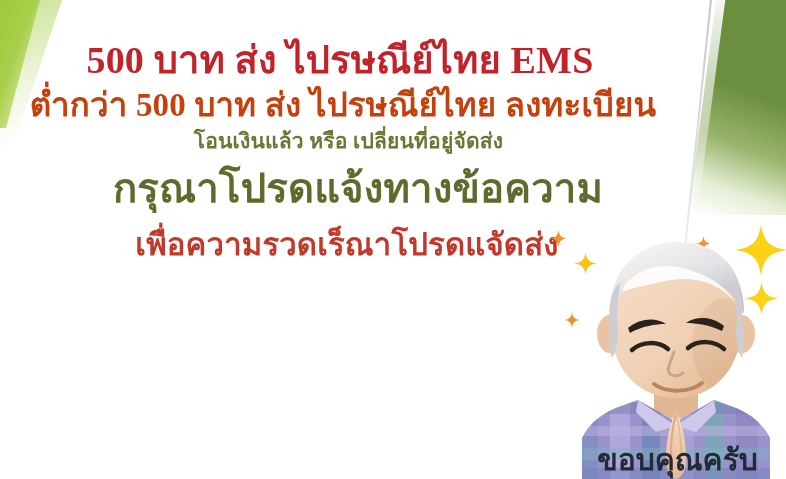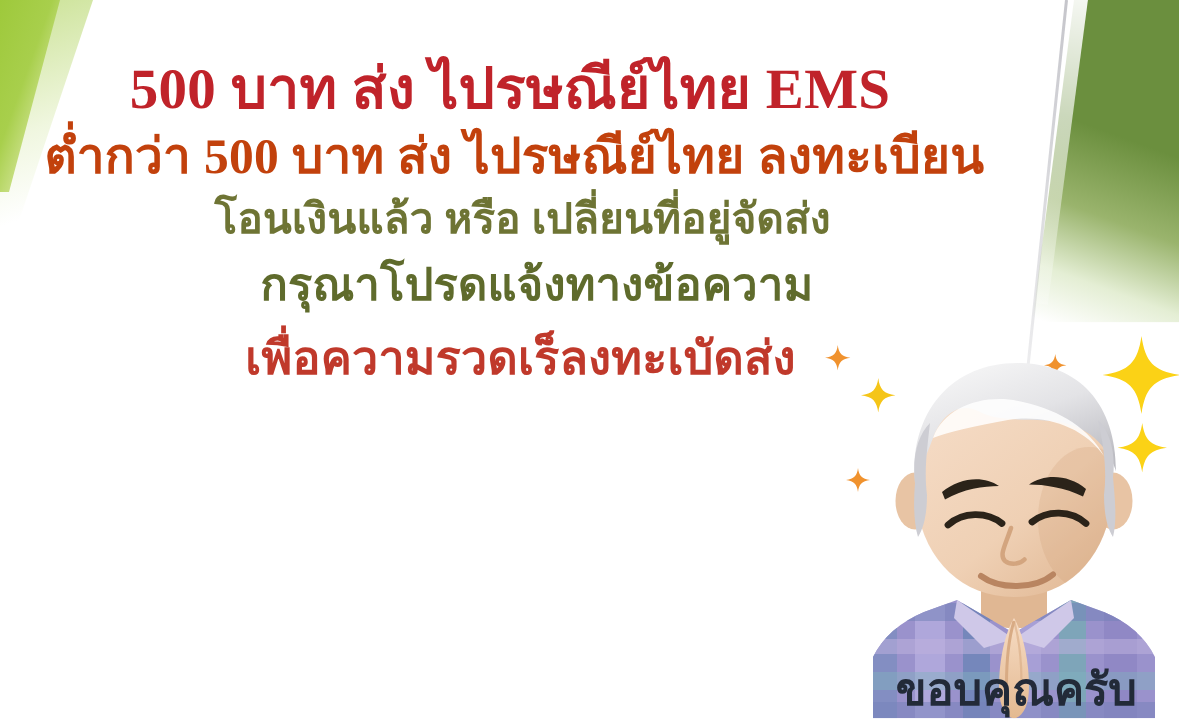--- a/index.html
+++ b/index.html
@@ -98,28 +98,28 @@
   }
   .line-2 {
     font-family: "Liberation Serif", "DejaVu Serif", serif;
     font-size: 33px;
     color: #c2410c;
     line-height: 1.35;
     padding-left: 6px;
   }
   .line-3 {
     font-family: "Liberation Serif", "DejaVu Serif", serif;
-    font-size: 28px;
+    font-size: 21px;
     color: #6e7434;
     line-height: 1.42;
     padding-left: 17px;
   }
   .line-4 {
     font-family: "Liberation Serif", "DejaVu Serif", serif;
-    font-size: 30px;
+    font-size: 40px;
     color: #5f6b2c;
     line-height: 1.60;
     padding-left: 36px;
   }
   .line-5 {
     font-family: "Liberation Serif", "DejaVu Serif", serif;
     font-size: 31px;
     color: #c0392b;
     line-height: 1.52;
     padding-left: 14px;
@@ -166,21 +166,21 @@
   <div class="corner-green-left"></div>
   <div class="corner-green-right"></div>
   <div class="corner-green-right-streak"></div>
   <div class="corner-green-right-hairline"></div>
 
   <div class="text-block">
     <p class="line line-1">500 บาท ส่ง ไปรษณีย์ไทย EMS</p>
     <p class="line line-2">ต่ำกว่า 500 บาท ส่ง ไปรษณีย์ไทย ลงทะเบียน</p>
     <p class="line line-3">โอนเงินแล้ว หรือ เปลี่ยนที่อยู่จัดส่ง</p>
     <p class="line line-4">กรุณาโปรดแจ้งทางข้อความ</p>
-    <p class="line line-5">เพื่อความรวดเร็ลงทะเบัดส่ง</p>
+    <p class="line line-5">เพื่อความรวดเร็ณาโปรดแจัดส่ง</p>
   </div>
 
   <div class="sparkle" style="left:550px; top:230px;">
     <svg width="17" height="17" viewBox="0 0 100 100" aria-hidden="true">
       <path d="M50 0 C54 33 67 46 100 50 C67 54 54 67 50 100 C46 67 33 54 0 50 C33 46 46 33 50 0 Z" fill="#f0922e"></path>
     </svg>
   </div>
   <div class="sparkle" style="left:574px; top:252px;">
     <svg width="23" height="23" viewBox="0 0 100 100" aria-hidden="true">
       <path d="M50 0 C54 33 67 46 100 50 C67 54 54 67 50 100 C46 67 33 54 0 50 C33 46 46 33 50 0 Z" fill="#f5c518"></path>

